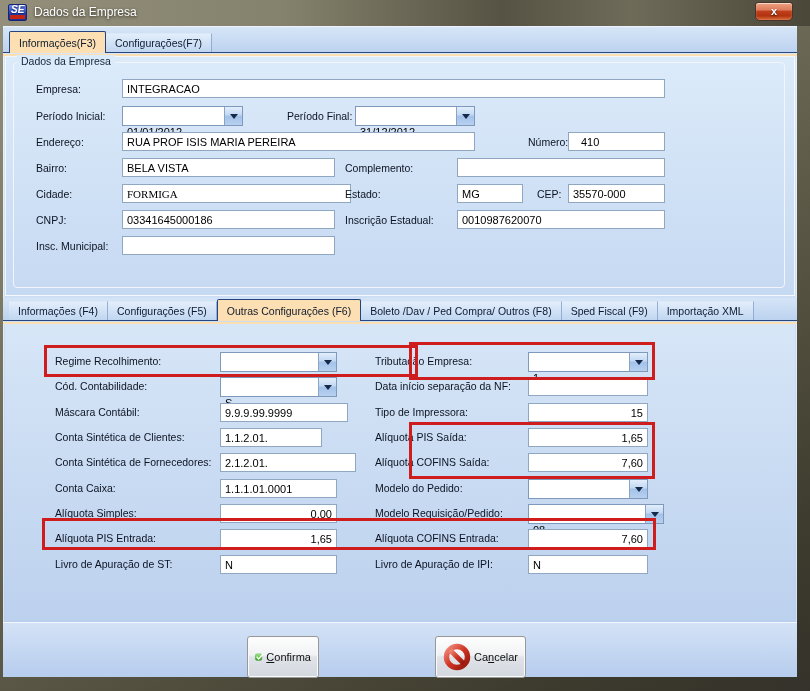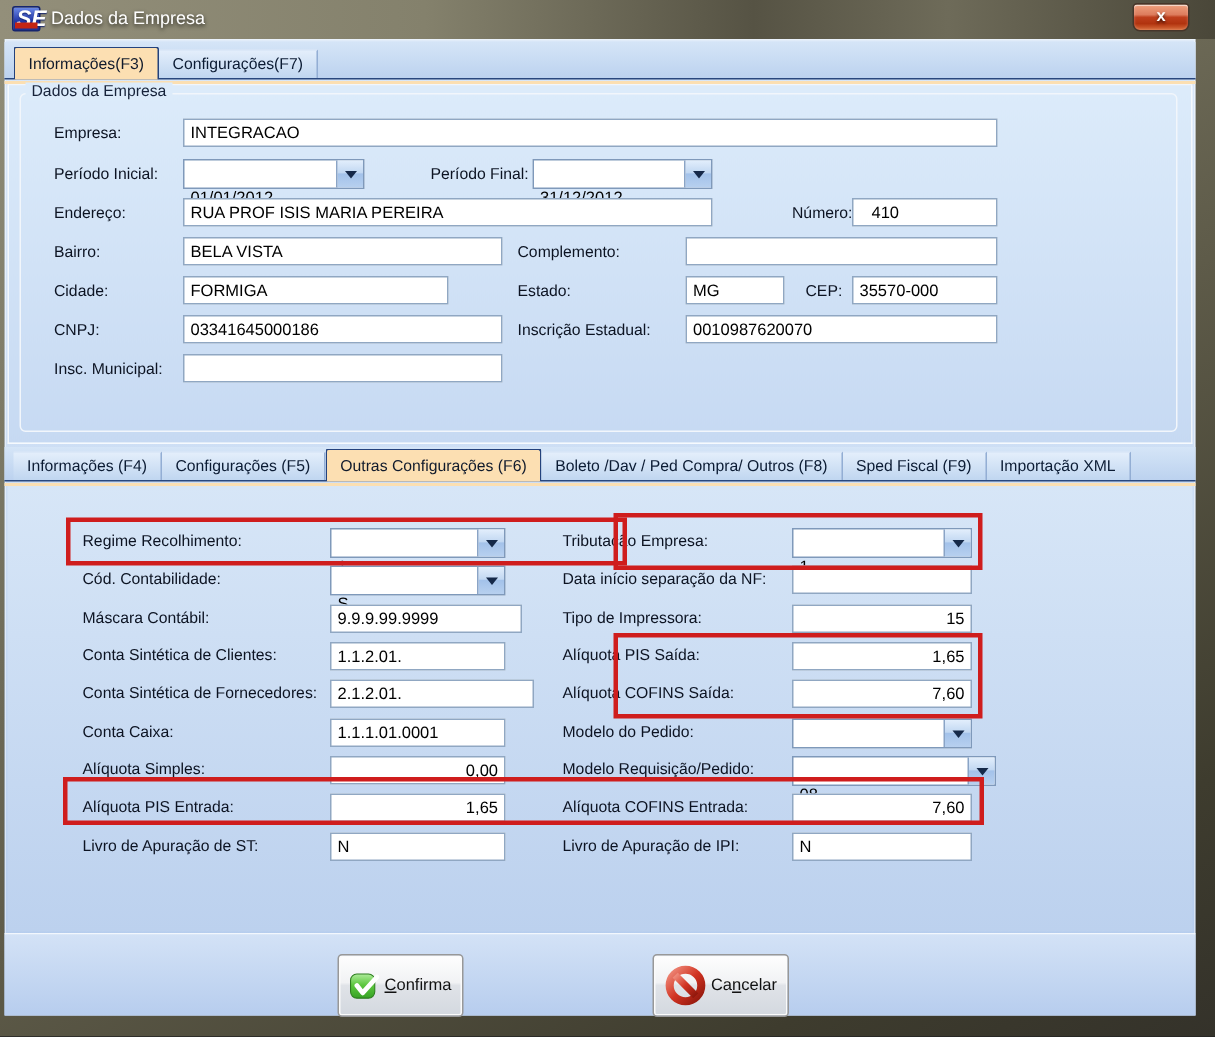--- a/index.html
+++ b/index.html
@@ -3,21 +3,21 @@
 <meta charset="utf-8">
 <style>
   html,body{margin:0;padding:0;background:#222;}
   *{box-sizing:border-box;font-family:"Liberation Sans",sans-serif;}
   .window{position:relative;width:810px;height:691px;overflow:hidden;
     background:linear-gradient(150deg,#93907b 0%,#7c7965 25%,#5e5b49 55%,#3e3c2e 85%,#34322a 100%);}
   .titlebar{position:absolute;left:0;top:0;width:100%;height:26px;
     background:linear-gradient(90deg,#938f7a 0%,#84816c 35%,#565344 62%,#6e6b59 78%,#4a4739 100%);}
   .app-icon{position:absolute;left:8px;top:4px;width:19px;height:17px;border:1px solid #16256e;border-radius:2px;
     background:linear-gradient(#6c8ae8,#2338a8 60%,#1c2f92);}
-  .app-icon .se{position:absolute;left:2px;top:-1px;color:#fff;font-weight:bold;font-style:italic;font-size:15px;text-shadow:0 1px 1px #10206a;}
+  .app-icon .se{position:absolute;left:2px;top:-1px;color:#fff;font-weight:bold;font-style:italic;font-size:10px;text-shadow:0 1px 1px #10206a;}
   .app-icon .redbar{position:absolute;left:1px;right:1px;bottom:1px;height:4px;background:#c32414;}
   .win-title{position:absolute;left:34px;top:5px;font-size:12px;color:#fff;text-shadow:0 1px 3px rgba(0,0,0,.75);white-space:nowrap;}
   .close-btn{position:absolute;right:17px;top:2px;width:38px;height:19px;border:1px solid #46362a;border-radius:3px 3px 5px 5px;
     background:linear-gradient(#efa27f 0%,#dd7c5d 40%,#bf3f1d 50%,#b1330f 75%,#d96c3a 100%);
     box-shadow:inset 0 1px 0 rgba(255,255,255,.55),inset 0 0 2px rgba(255,255,255,.3);
     color:#fff;font-size:11px;font-weight:bold;text-align:center;line-height:17px;text-shadow:0 1px 2px rgba(0,0,0,.7);cursor:pointer;}
   .client{position:absolute;left:3px;top:26px;width:794px;height:651px;
     background:linear-gradient(#d9e7f8 0%,#cbddf4 50%,#b2caec 100%);
     box-shadow:inset 0 0 0 1px rgba(255,255,255,.45);}
   
@@ -52,21 +52,21 @@
   
   .redbox{position:absolute;border:3px solid #cf1d1d;pointer-events:none;z-index:5;}
   
   .btnpanel{position:absolute;left:0;right:0;top:596px;height:55px;border-top:1px solid #f2f7fd;
     background:linear-gradient(#d3e2f6,#b7cdee);}
   .pbtn{position:absolute;top:13px;height:42px;display:flex;align-items:center;gap:3px;padding:0 7px;
     border:1px solid #989898;border-radius:3px;cursor:pointer;font-size:11px;color:#111;
     background:linear-gradient(#fefefe 0%,#f1f2f4 45%,#e0e3e8 50%,#d3d8df 100%);
     box-shadow:inset 0 0 0 1px #fbfbfb;}
   .pbtn .u{text-decoration:underline;}
-  .confirm{left:222px;width:84px;}
+  .confirm{left:244px;width:72px;}
   .cancel{left:432px;width:91px;}
 </style>
 </head>
 <body>
 
 <div class="window">
   <div class="titlebar">
     <div class="app-icon">
       <span class="se">SE</span>
       <span class="redbar"></span>
@@ -111,21 +111,21 @@
     <input class="inp" style="left: 119px; top: 106px; width: 353px;" value="RUA PROF ISIS MARIA PEREIRA">
     <span class="lbl" style="left:525px;top:110px">Número:</span>
     <input class="inp" style="left: 565px; top: 106px; width: 97px; padding-left: 12px;" value="410">
 
     <span class="lbl" style="left:33px;top:136px">Bairro:</span>
     <input class="inp" style="left: 119px; top: 132px; width: 213px;" value="BELA VISTA">
     <span class="lbl" style="left:342px;top:136px">Complemento:</span>
     <input class="inp" style="left: 454px; top: 132px; width: 208px;" value="">
 
     <span class="lbl" style="left:33px;top:162px">Cidade:</span>
-    <input class="inp" style="left: 119px; top: 158px; width: 177px;" value="FORMIGA">
+    <input class="inp" style="left: 119px; top: 158px; width: 229px; font-family: Liberation Serif, serif;" value="FORMIGA">
     <span class="lbl" style="left:342px;top:162px">Estado:</span>
     <input class="inp" style="left: 454px; top: 158px; width: 66px;" value="MG">
     <span class="lbl" style="left:534px;top:162px">CEP:</span>
     <input class="inp" style="left: 565px; top: 158px; width: 97px;" value="35570-000">
 
     <span class="lbl" style="left:33px;top:188px">CNPJ:</span>
     <input class="inp" style="left: 119px; top: 184px; width: 213px;" value="03341645000186">
     <span class="lbl" style="left:342px;top:188px">Inscrição Estadual:</span>
     <input class="inp" style="left: 454px; top: 184px; width: 208px;" value="0010987620070">
 
@@ -168,21 +168,21 @@
     </div>
     <span class="lbl" style="left:372px;top:354px">Data início separação da NF:</span>
     <input class="inp" style="left: 525px; top: 351px; width: 120px;" value="">
 
     <span class="lbl" style="left:52px;top:380px">Máscara Contábil:</span>
     <input class="inp" style="left: 217px; top: 377px; width: 128px;" value="9.9.9.99.9999">
     <span class="lbl" style="left:372px;top:380px">Tipo de Impressora:</span>
     <input class="inp num" style="left: 525px; top: 377px; width: 120px;" value="15">
 
     <span class="lbl" style="left:52px;top:405px">Conta Sintética de Clientes:</span>
-    <input class="inp" style="left: 217px; top: 402px; width: 117px;" value="1.1.2.01.">
+    <input class="inp" style="left: 217px; top: 402px; width: 102px;" value="1.1.2.01.">
     <span class="lbl" style="left:372px;top:405px">Alíquota PIS Saída:</span>
     <input class="inp num" style="left: 525px; top: 402px; width: 120px;" value="1,65">
 
     <span class="lbl" style="left:52px;top:430px">Conta Sintética de Fornecedores:</span>
     <input class="inp" style="left: 217px; top: 427px; width: 136px;" value="2.1.2.01.">
     <span class="lbl" style="left:372px;top:430px">Alíquota COFINS Saída:</span>
     <input class="inp num" style="left: 525px; top: 427px; width: 120px;" value="7,60">
 
     <span class="lbl" style="left:52px;top:456px">Conta Caixa:</span>
     <input class="inp" style="left: 217px; top: 453px; width: 117px;" value="1.1.1.01.0001">

